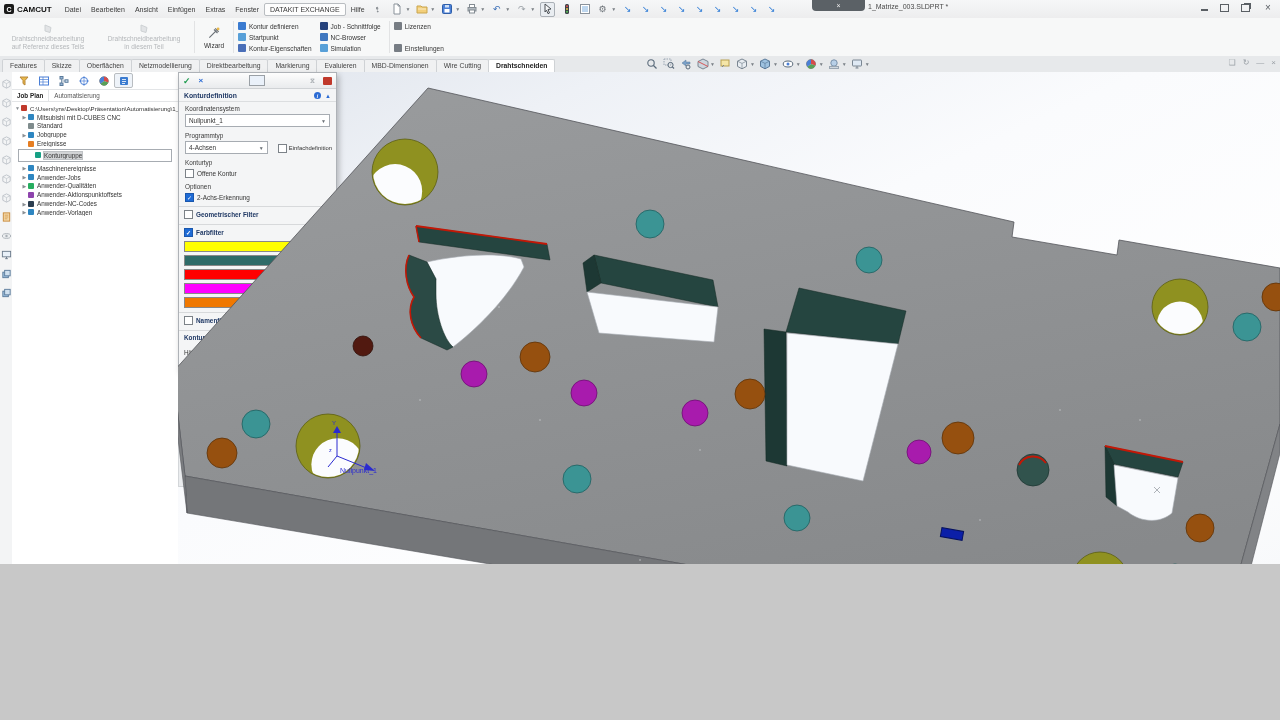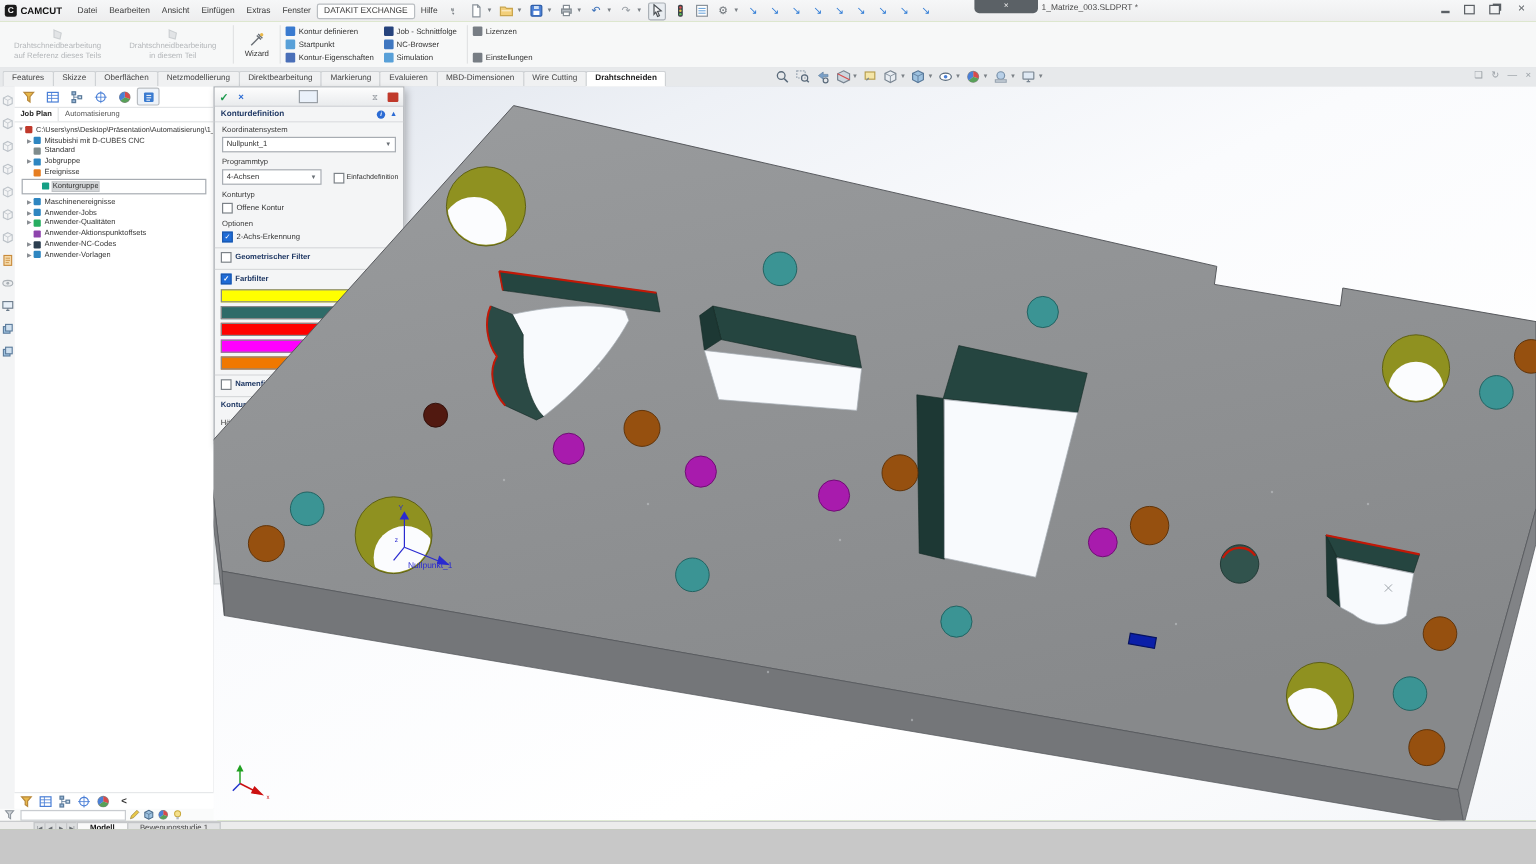--- a/index.html
+++ b/index.html
@@ -1,16 +1,16 @@
 <!DOCTYPE html>
 <html><head>
 <meta charset="utf-8">
 <style>
   html,body{margin:0;padding:0;background:#c8c8c8;}
-  #app{position:relative;width:1280px;height:691px;overflow:hidden;background:#84cc16;
+  #app{position:relative;width:1280px;height:564px;overflow:hidden;background:#f0abfc;
        font-family:"Liberation Sans",sans-serif;color:#333;-webkit-font-smoothing:antialiased;}
   .abs{position:absolute;}
   .row{display:flex;align-items:center;}
   .ico{display:inline-flex;align-items:center;justify-content:center;}
   .ico svg{display:block;}
   
   #titlebar{left:0;top:0;width:1280px;height:18px;background:linear-gradient(#f6f7f8,#ededee);
             border-bottom:1px solid #d9dadb;font-size:7px;color:#3a3a3a;}
   #brand{display:flex;align-items:center;gap:3px;padding:0 8px 0 4px;font-weight:bold;font-size:8px;color:#111;}
   #brand .logo{width:10px;height:10px;background:#1a1a1a;color:#fff;font-size:7px;display:flex;align-items:center;justify-content:center;border-radius:2px;}

